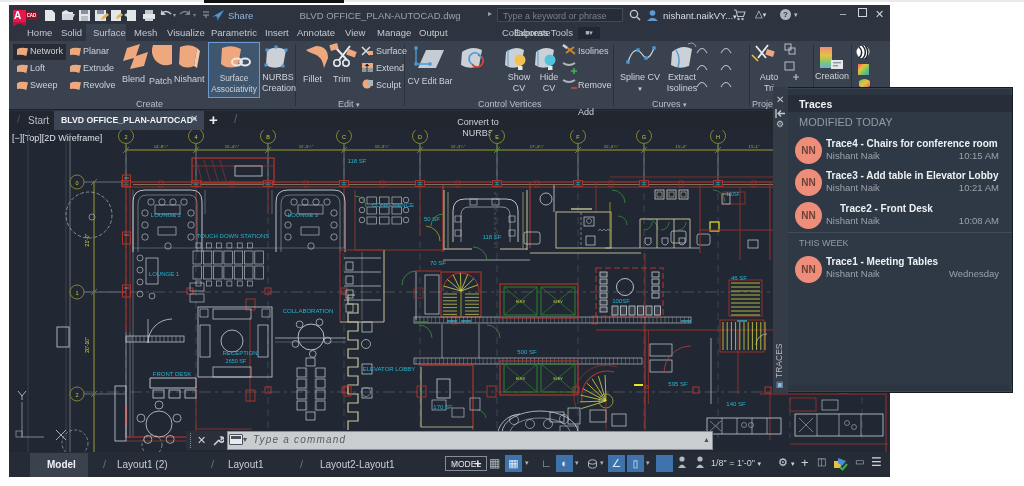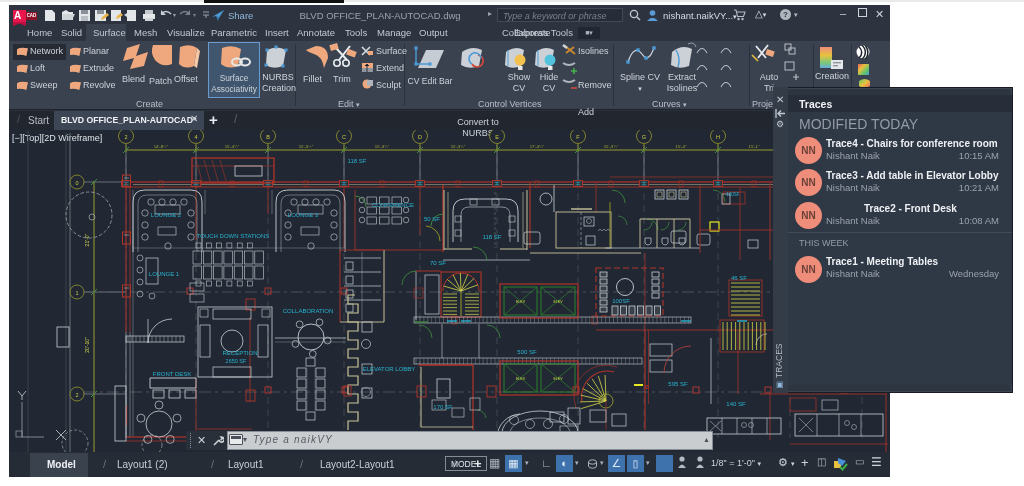--- a/index.html
+++ b/index.html
@@ -36,21 +36,21 @@
 <div class="abs" id="layoutbar"></div>
 
 <div class="abs" style="left:13px;top:10px;width:13px;height:12px;background:#e8174b;"></div>
 <div class="abs" style="left:13px;top:22px;width:13px;height:4px;background:#c00e42;clip-path:polygon(0 0,100% 0,100% 100%,50% 40%,0 100%);"></div>
 <div class="abs" style="left:14px;top:10px;color:#fff;font-size:10px;font-weight:bold;">A</div>
 <div class="abs" style="left:26px;top:12px;width:11px;height:8px;background:#8e1028;color:#fff;font-size:4.5px;text-align:center;line-height:8px;font-weight:bold;">CAD</div>
 <div class="abs" style="left:228px;top:10px;color:#8fb8dc;font-size:9.5px;">Share</div>
 <div class="abs" style="left:290px;top:10px;width:180px;text-align:center;color:#9aa3b2;font-size:9.5px;">BLVD OFFICE_PLAN-AUTOCAD.dwg</div>
 <div class="abs" style="left:488px;top:9px;color:#9aa3b2;font-size:8px;">▸</div>
 <div class="abs" style="left:497px;top:8px;width:126px;height:14px;background:#272d38;border:1px solid #414a58;"></div>
-<div class="abs" style="left:503px;top:11px;color:#79818d;font-size:9px;font-style:italic;">Type a keyword or phrase</div>
+<div class="abs" style="left:503px;top:11px;color:#79818d;font-size:9px;">Type a keyword or phrase</div>
 <svg class="abs" style="left:629px;top:9px;" width="12" height="12" viewBox="0 0 12 12">
     <circle cx="5" cy="5" r="3.6" fill="none" stroke="#c3c9d1" stroke-width="1.3"></circle>
     <line x1="8" y1="8" x2="11" y2="11" stroke="#c3c9d1" stroke-width="1.5"></line>
   </svg>
 <svg class="abs" style="left:646px;top:9px;" width="13" height="13" viewBox="0 0 13 13">
     <circle cx="6.5" cy="4" r="2.8" fill="#5b9bd5"></circle>
     <path d="M 1,12 Q 6.5,5.5 12,12 Z" fill="#5b9bd5"></path>
   </svg>
 <div class="abs" style="left:663px;top:10px;color:#d6dbe1;font-size:9.5px;">nishant.naikVY...<span style="font-size:7px;">▾</span></div>
 <svg class="abs" style="left:733px;top:9px;" width="13" height="12" viewBox="0 0 13 12">
@@ -67,21 +67,21 @@
 
 <div class="abs" style="left:86px;top:24px;width:40px;height:17px;background:#3a4250;"></div>
 <span class="tab" style="left:27px;">Home</span>
 <span class="tab" style="left:61px;">Solid</span>
 <span class="tab" style="left:93px;">Surface</span>
 <span class="tab" style="left:134px;">Mesh</span>
 <span class="tab" style="left:167px;">Visualize</span>
 <span class="tab" style="left:211px;">Parametric</span>
 <span class="tab" style="left:265px;">Insert</span>
 <span class="tab" style="left:297px;">Annotate</span>
-<span class="tab" style="left:345px;">Tools</span>
+<span class="tab" style="left:345px;">View</span>
 <span class="tab" style="left:377px;">Manage</span>
 <span class="tab" style="left:419px;">Output</span>
 <span class="tab" style="left:458px;margin-left:44px;">Collaborate</span>
 <span class="tab" style="left:514px;">Express Tools</span>
 <div class="abs" style="left:578px;top:27px;width:22px;height:12px;background:#222833;color:#aab1ba;font-size:7px;text-align:center;line-height:12px;">■▾</div>
 
 <div class="sep" style="left:295px;"></div>
 <div class="sep" style="left:404px;"></div>
 <div class="sep" style="left:613px;"></div>
 <div class="sep" style="left:749px;"></div>
@@ -95,21 +95,21 @@
 <div class="abs" style="left:13px;top:44px;width:53px;height:16px;background:#262b34;"></div>
 <div class="abs" style="left:208px;top:42px;width:52px;height:56px;background:#40566e;border:1px solid #6a9bd0;"></div>
 <div class="rlabel" style="left:30px;top:46px;">Network</div>
 <div class="rlabel" style="left:30px;top:63px;">Loft</div>
 <div class="rlabel" style="left:30px;top:80px;">Sweep</div>
 <div class="rlabel" style="left:83px;top:46px;">Planar</div>
 <div class="rlabel" style="left:83px;top:63px;">Extrude</div>
 <div class="rlabel" style="left:83px;top:80px;">Revolve</div>
 <div class="rlabel" style="left:122px;top:74px;">Blend</div>
 <div class="rlabel" style="left:149px;top:76px;">Patch</div>
-<div class="rlabel" style="left:174px;top:74px;">Offset</div>
+<div class="rlabel" style="left:174px;top:74px;">Nishant</div>
 <div class="rlabel" style="left:209px;top:73px;width:50px;font-size:8.3px;">Surface<br>Associativity</div>
 <div class="rlabel" style="left:262px;top:72px;width:32px;">NURBS<br>Creation</div>
 <div class="rlabel" style="left:303px;top:74px;">Fillet</div>
 <div class="rlabel" style="left:333px;top:74px;">Trim</div>
 <div class="rlabel" style="left:376px;top:46px;">Surface</div>
 <div class="rlabel" style="left:376px;top:63px;">Extend</div>
 <div class="rlabel" style="left:376px;top:80px;">Sculpt</div>
 <div class="rlabel" style="left:404px;top:76px;width:52px;font-size:8.6px;">CV Edit Bar</div>
 <div class="rlabel" style="left:452px;top:72px;width:52px;margin-top:45px;">Convert to<br>NURBS</div>
 <div class="rlabel" style="left:505px;top:72px;width:28px;">Show<br>CV</div>
@@ -1034,21 +1034,21 @@
 <div class="abs" style="left:186px;top:431px;width:41px;height:19px;background:#2a3039;"></div>
 <div class="abs" id="cmdbar"></div>
 <div class="abs" style="left:190px;top:433px;width:1px;height:15px;border-left:1px dotted #8a919b;"></div>
 <span class="abs" style="left:197px;top:434px;color:#ccd1d6;font-size:11px;">✕</span>
 <svg class="abs" style="left:212px;top:435px;" width="12" height="12" viewBox="0 0 12 12">
     <path d="M 2,10 L 7,5 M 7,5 a 2.6,2.6 0 1 0 2,-3 l 1.4,1.4 -1.8,1.8" stroke="#ccd1d6" stroke-width="1.6" fill="none"></path>
   </svg>
 <div class="abs" style="left:229px;top:434px;width:14px;height:11px;background:#e8eaec;border:1px solid #4a505a;border-radius:1px;"></div>
 <div class="abs" style="left:231px;top:436px;width:10px;height:3px;background:#4a505a;"></div>
 <span class="abs" style="left:243px;top:435px;color:#4a505a;font-size:8px;">▾</span>
-<span class="abs" style="left:253px;top:434px;color:#565d66;font-size:10px;font-style:italic;letter-spacing:1.2px;">Type a naikVY</span>
+<span class="abs" style="left:253px;top:434px;color:#565d66;font-size:10px;font-style:italic;letter-spacing:1.2px;">Type a command</span>
 <span class="abs" style="left:703px;top:436px;color:#4a505a;font-size:7px;">▲</span>
 
 <div class="abs" style="left:30px;top:453px;width:58px;height:24px;background:#3a424e;"></div>
 <span class="abs" style="left:47px;top:459px;color:#f0f2f5;font-size:10px;font-weight:bold;">Model</span>
 <span class="abs" style="left:117px;top:459px;color:#c9ced6;font-size:10px;">Layout1 (2)</span>
 <span class="abs" style="left:228px;top:459px;color:#c9ced6;font-size:10px;">Layout1</span>
 <span class="abs" style="left:320px;top:459px;color:#c9ced6;font-size:10px;">Layout2-Layout1</span>
 <span class="abs" style="left:474px;top:456px;color:#e8ebef;font-size:13px;font-weight:bold;">+</span>
 <span class="abs" style="left:103px;top:458px;color:#6a717c;font-size:11px;">/</span>
 <span class="abs" style="left:211px;top:458px;color:#6a717c;font-size:11px;">/</span>
@@ -1089,31 +1089,31 @@
 <span class="abs" style="left:776px;top:94px;color:#c3c9d1;font-size:10px;">✕</span>
 <svg class="abs" style="left:775px;top:109px;" width="11" height="9" viewBox="0 0 11 9">
     <path d="M 1,0 L 1,9 M 10,4.5 L 3,4.5 M 6,1.5 L 3,4.5 L 6,7.5" stroke="#c3c9d1" stroke-width="1.3" fill="none"></path>
   </svg>
 <span class="abs" style="left:776px;top:119px;color:#c3c9d1;font-size:9px;">⚙</span>
 <div class="abs" style="left:774px;top:378px;width:42px;height:12px;color:#b4bac3;font-size:8.5px;transform:rotate(-90deg);transform-origin:0 0;">TRACES</div>
 <span class="abs" style="left:776px;top:380px;color:#8fb8dc;font-size:8px;">▣</span>
 <div class="abs" style="left:788px;top:95px;width:224px;height:17px;background:#272e39;"></div>
 <span class="abs" style="left:799px;top:98px;color:#f0f2f5;font-size:10.5px;font-weight:bold;">Traces</span>
 <div class="abs" style="left:788px;top:112px;width:224px;height:273px;background:#2f3845;"></div>
-<span class="abs" style="left:799px;top:116px;color:#939ba7;font-size:14px;">MODIFIED TODAY</span>
+<span class="abs" style="left:799px;top:116px;color:#939ba7;font-size:11px;">MODIFIED TODAY</span>
 <div class="av" style="left:795px;top:137px;">NN</div>
 <span class="abs ttl" style="left:826px;top:138px;">Trace4 - Chairs for conference room</span>
 <span class="abs tsub" style="left:826px;top:150px;">Nishant Naik</span>
 <span class="abs tsub tr" style="top:150px;">10:15 AM</span>
 <div class="av" style="left:795px;top:169px;">NN</div>
 <span class="abs ttl" style="left:826px;top:170px;">Trace3 - Add table in Elevator Lobby</span>
 <span class="abs tsub" style="left:826px;top:182px;">Nishant Naik</span>
 <span class="abs tsub tr" style="top:182px;">10:21 AM</span>
 <div class="av" style="left:795px;top:202px;">NN</div>
-<span class="abs ttl" style="left:864px;top:203px;">Trace2 - Front Desk</span>
+<span class="abs ttl" style="left:840px;top:203px;">Trace2 - Front Desk</span>
 <span class="abs tsub" style="left:826px;top:215px;">Nishant Naik</span>
 <span class="abs tsub tr" style="top:215px;">10:08 AM</span>
 <div class="abs" style="left:788px;top:232px;width:224px;height:1px;background:#414b5a;"></div>
 <span class="abs" style="left:799px;top:238px;color:#939ba7;font-size:9px;">THIS WEEK</span>
 <div class="av" style="left:795px;top:256px;">NN</div>
 <span class="abs ttl" style="left:826px;top:256px;">Trace1 - Meeting Tables</span>
 <span class="abs tsub" style="left:826px;top:268px;">Nishant Naik</span>
 <span class="abs tsub tr" style="top:268px;">Wednesday</span>
 
 </body></html>

